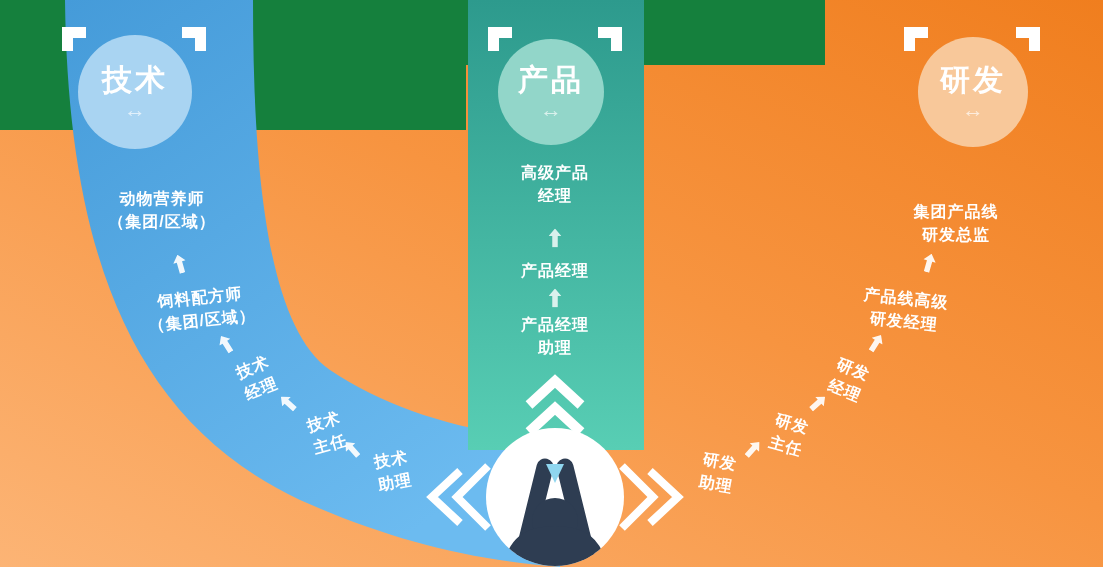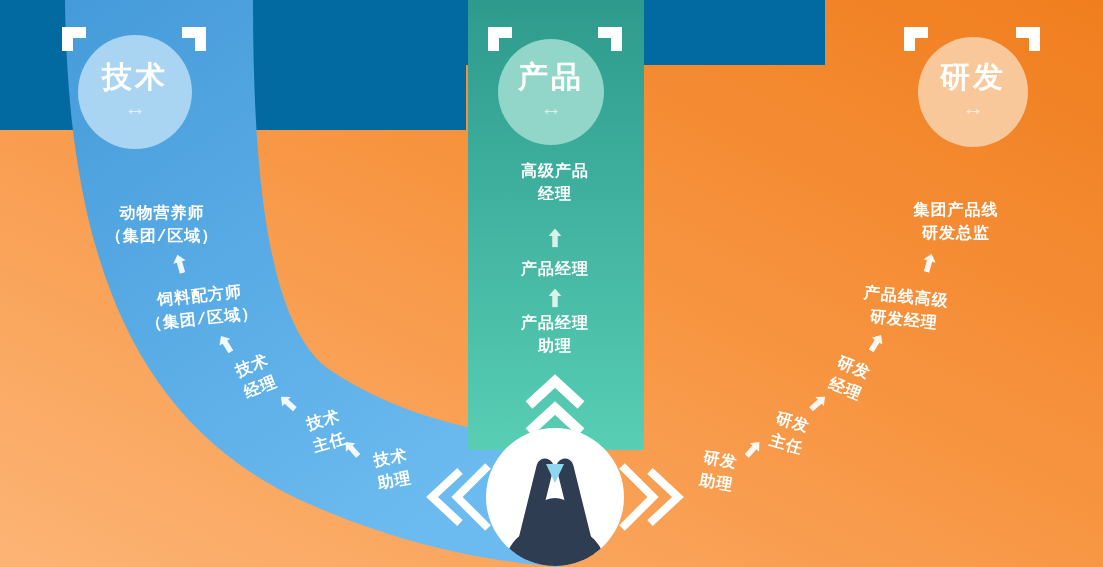--- a/index.html
+++ b/index.html
@@ -1,21 +1,21 @@
 <!DOCTYPE html>
 <html style="--orange-light: #fcb475; --orange-mid: #f79440; --orange-deep: #f07e1e; --blue-band-top: #459bd9; --blue-band-bottom: #6cbbf0; --blue-circle: #a9d4f2; --teal-top: #2d9a8d; --teal-bottom: #58ceb4; --teal-circle: #92d6c9; --orange-circle: #f8c89a; --text: #ffffff; --figure-dark: #2e3d52; --figure-accent: #8fd6ef;"><head>
 <meta charset="utf-8">
 <style>
   html,body{margin:0;padding:0;background:#fff;}
   .stage{
     position:relative;
     width:1103px;height:567px;
     overflow:hidden;
-    background:#0369a1;
-    font-family:Liberation Mono, monospace;
+    background:#15803d;
+    font-family:Liberation Sans, sans-serif;
   }
   .bg{position:absolute;left:0;top:0;}
   
   .corner{position:absolute;width:24px;height:24px;border:0 solid #fff;box-sizing:border-box;}
   .corner.tl{border-top-width:11px;border-left-width:11px;}
   .corner.tr{border-top-width:11px;border-right-width:11px;}
   
   .track-circle{
     position:absolute;border-radius:50%;
     display:flex;flex-direction:column;align-items:center;justify-content:center;
@@ -118,21 +118,21 @@
   </div>
 
   <div class="lvl" style="left:393px;top:471px;transform:translate(-50%,-50%) rotate(-10deg);">技术
 助理</div>
   <div class="lvl" style="left:327px;top:433px;transform:translate(-50%,-50%) rotate(-16deg);">技术
 主任</div>
   <div class="lvl" style="left:257px;top:378px;transform:translate(-50%,-50%) rotate(-22deg);">技术
 经理</div>
   <div class="lvl" style="left:201px;top:309px;transform:translate(-50%,-50%) rotate(-6deg);">饲料配方师
 （集团/区域）</div>
-  <div class="lvl" style="left:162px;top:226px;transform:translate(-50%,-50%);">动物营养师
+  <div class="lvl" style="left:162px;top:210px;transform:translate(-50%,-50%);">动物营养师
 （集团/区域）</div>
 
   <div class="lvl" style="left:555px;top:336px;transform:translate(-50%,-50%);">产品经理
 助理</div>
   <div class="lvl" style="left:555px;top:271px;transform:translate(-50%,-50%);">产品经理</div>
   <div class="lvl" style="left:555px;top:184px;transform:translate(-50%,-50%);">高级产品
 经理</div>
 
   <div class="lvl" style="left:718px;top:473px;transform:translate(-50%,-50%) rotate(10deg);">研发
 助理</div>

